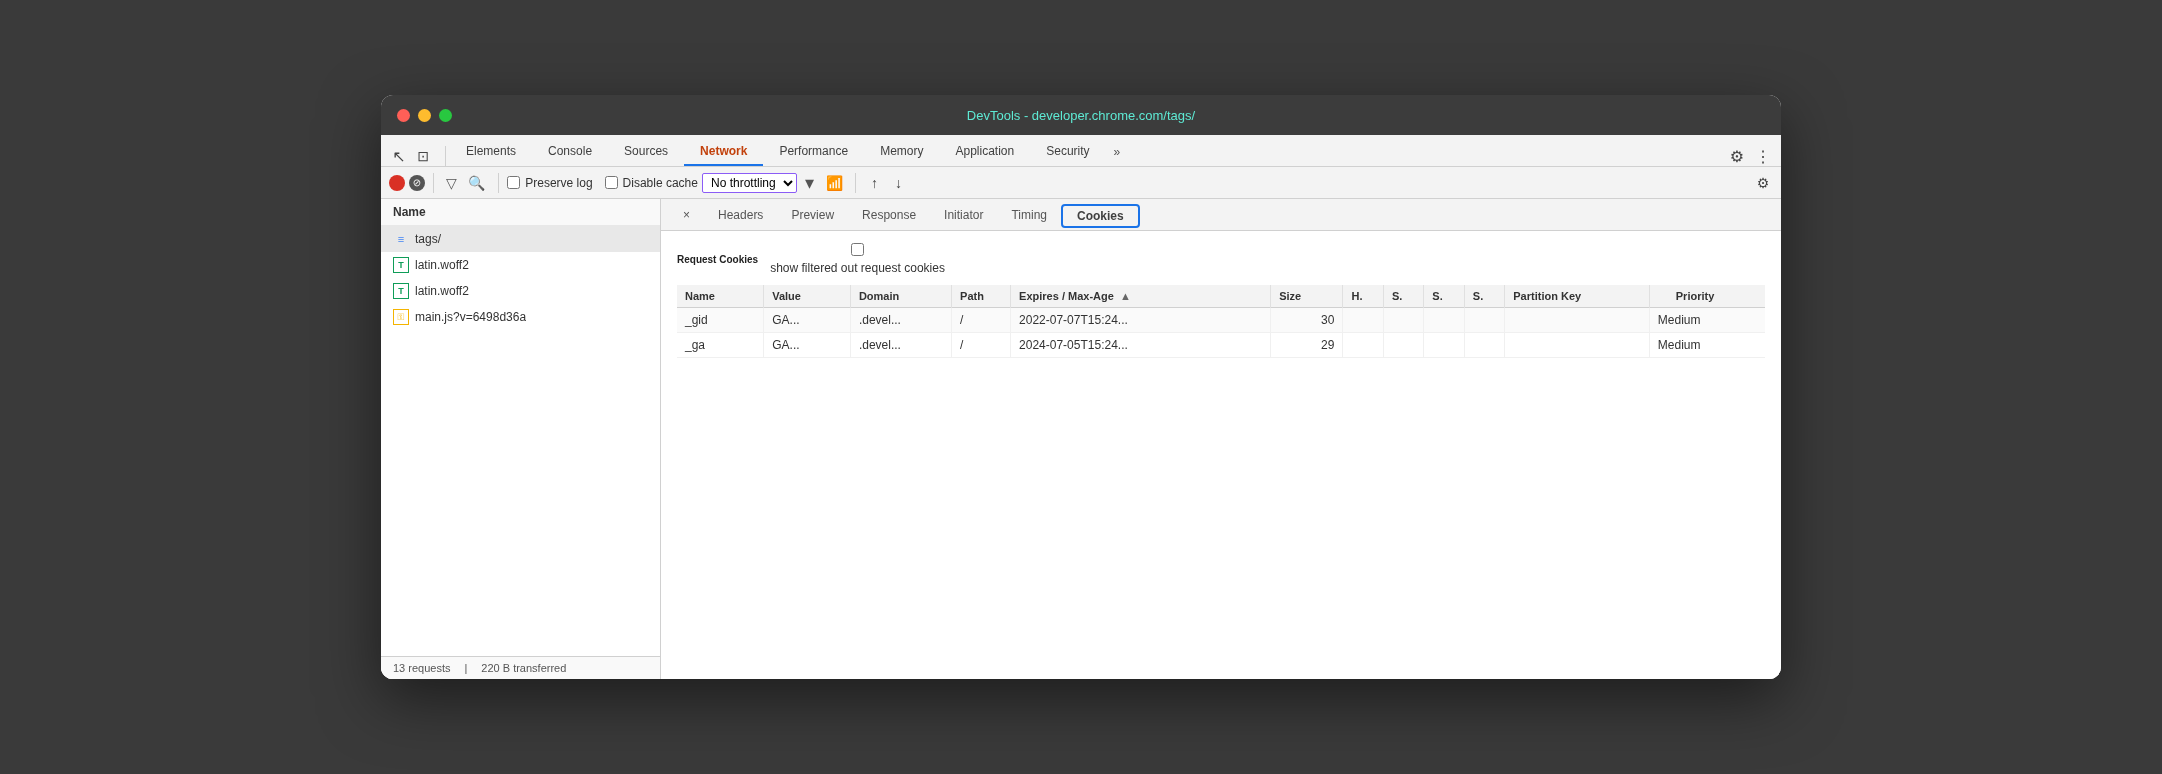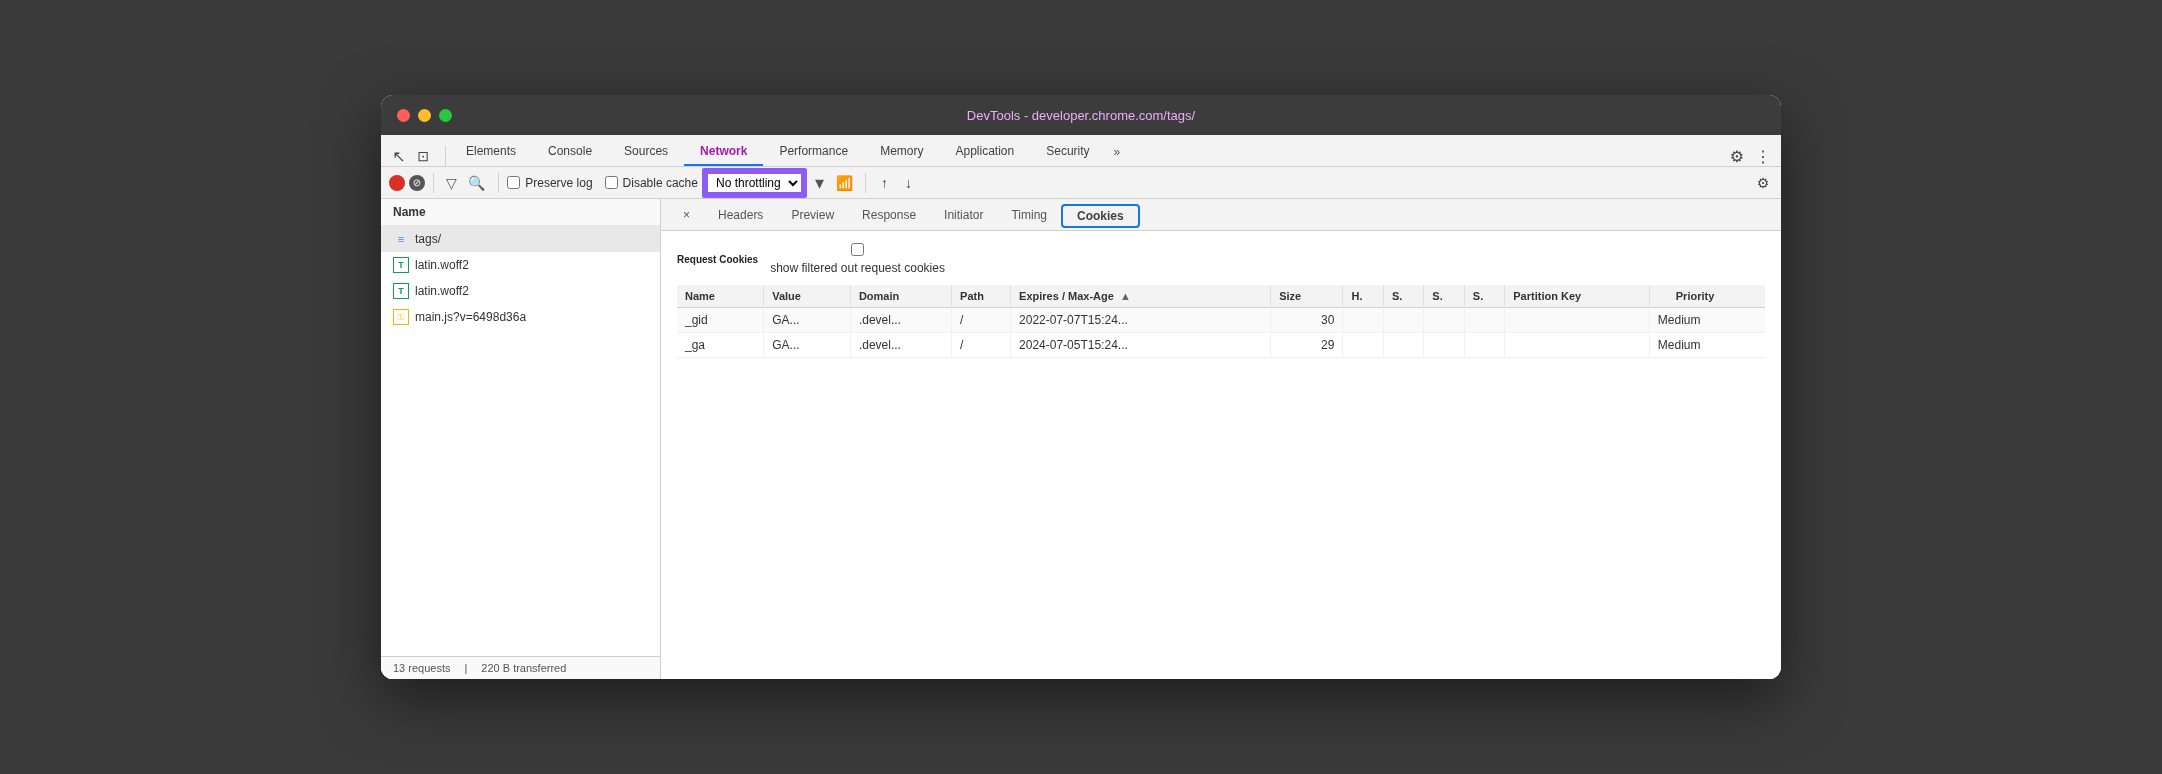--- a/index.html
+++ b/index.html
@@ -23,21 +23,21 @@
       height: 40px;
       display: flex;
       align-items: center;
       padding: 0 16px;
       position: relative;
     }
     .titlebar-title {
       position: absolute;
       left: 50%;
       transform: translateX(-50%);
-      color: #f0abfc;
+      color: #5eead4;
       font-size: 13px;
       white-space: nowrap;
     }
     .traffic-lights {
       display: flex;
       gap: 8px;
     }
     .traffic-light {
       width: 13px;
       height: 13px;
@@ -82,21 +82,21 @@
       height: 28px;
       display: flex;
       align-items: center;
       font-size: 12px;
       color: #404040;
       cursor: pointer;
       border-bottom: 2px solid transparent;
       white-space: nowrap;
     }
     .tab.active {
-      color: #a21caf;
+      color: #c2410c;
       border-bottom: 2px solid #1a73e8;
       font-weight: 600;
       text-align: right;
     }
     .tab-more {
       padding: 0 8px;
       height: 28px;
       display: flex;
       align-items: center;
       font-size: 12px;
@@ -154,21 +154,21 @@
       font-size: 12px;
       color: #333;
       cursor: pointer;
     }
     .checkbox-label input[type="checkbox"] {
       width: 13px;
       height: 13px;
     }
     .throttle-select {
       font-size: 12px;
-      border: 6px solid #8b5cf6;
+      border: 1px solid #8b5cf6;
       background: white;
       padding: 1px 4px;
       border-radius: 2px;
       cursor: pointer;
     }
     .wifi-icon {
       font-size: 14px;
       color: #555;
     }
 

